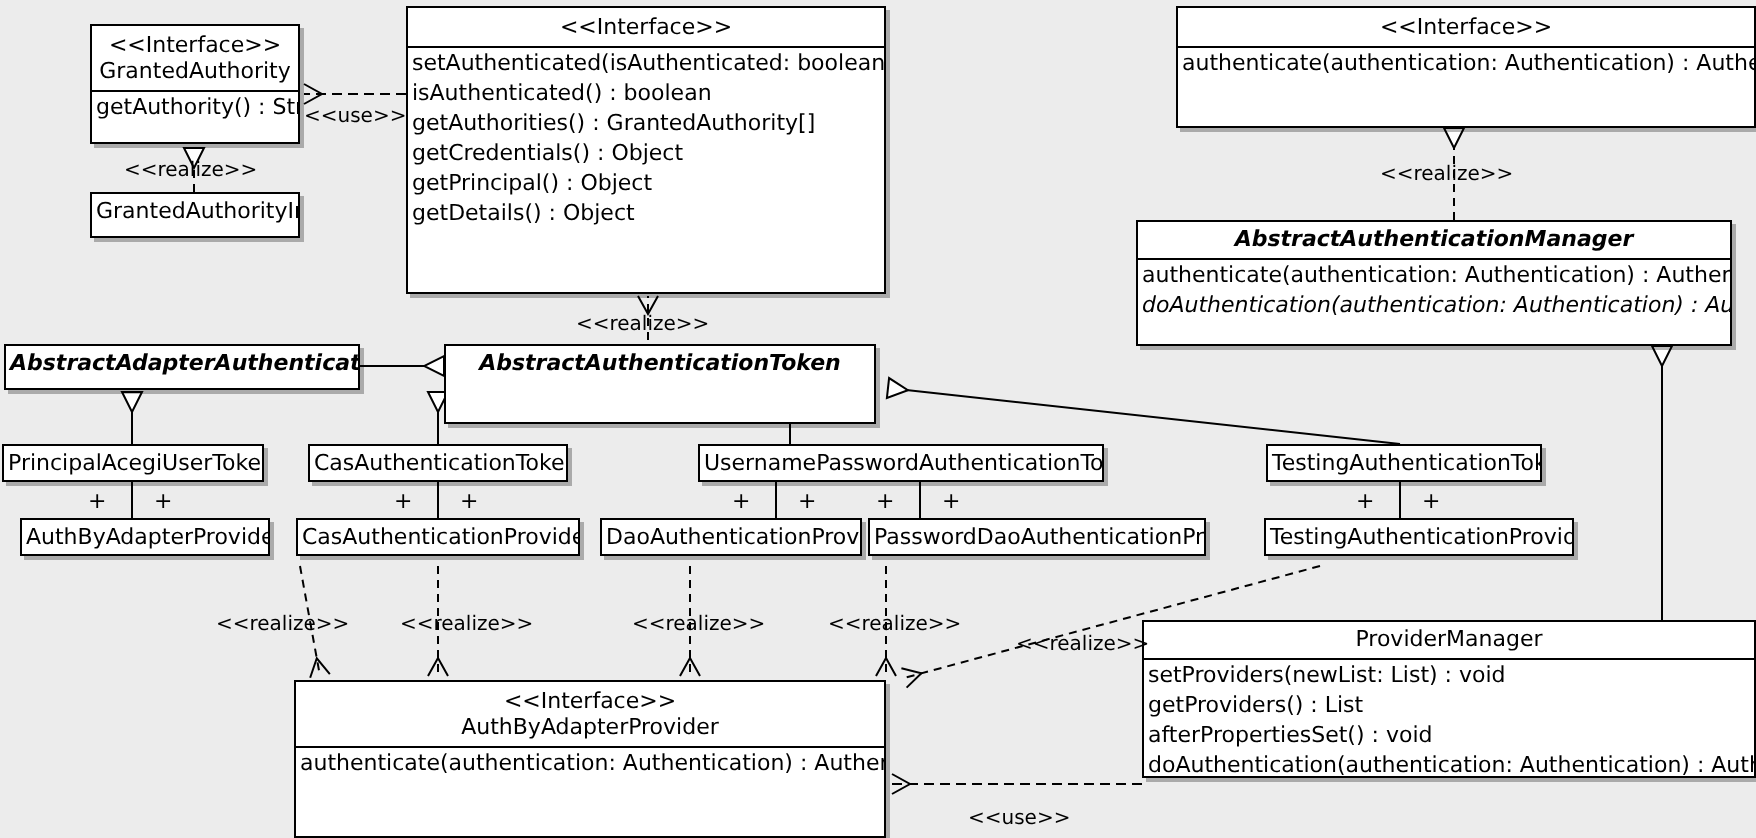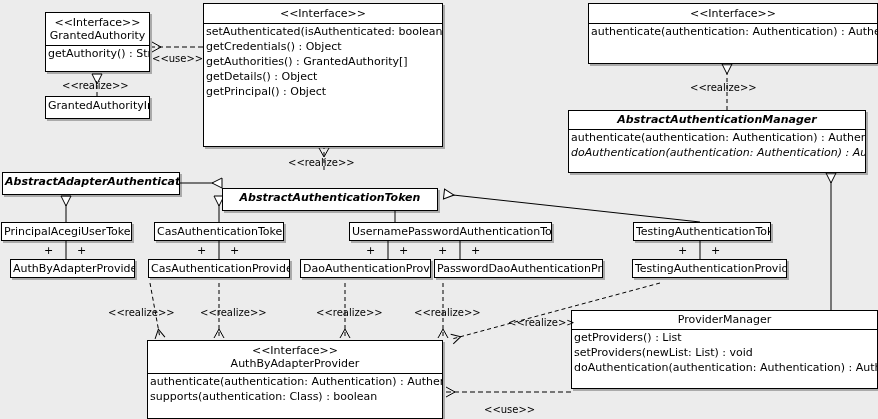--- a/index.html
+++ b/index.html
@@ -129,24 +129,25 @@
       <span class="nm">GrantedAuthorityImpl</span>
     </div>
   </div>
 
   <div class="box" style="left:203px;top:3px;width:240px;height:144px;">
     <div class="hdr">
       <span class="stereo">&lt;&lt;Interface&gt;&gt;</span>
     </div>
     <div class="sep ops">
       <div class="op">setAuthenticated(isAuthenticated: boolean) : void</div>
+      <div class="op">isAuthenticated() : boolean</div>
+      <div class="op">getAuthorities() : GrantedAuthority[]</div>
       <div class="op">getCredentials() : Object</div>
-      <div class="op">getAuthorities() : GrantedAuthority[]</div>
+      <div class="op">getPrincipal() : Object</div>
       <div class="op">getDetails() : Object</div>
-      <div class="op">getPrincipal() : Object</div>
     </div>
   </div>
 
   <div class="box" style="left:588px;top:3px;width:290px;height:61px;">
     <div class="hdr">
       <span class="stereo">&lt;&lt;Interface&gt;&gt;</span>
     </div>
     <div class="sep ops">
       <div class="op">authenticate(authentication: Authentication) : Authentication</div>
     </div>
@@ -161,21 +162,21 @@
       <div class="op abstract">doAuthentication(authentication: Authentication) : Authentication</div>
     </div>
   </div>
 
   <div class="box" style="left:2px;top:172px;width:178px;height:23px;">
     <div class="hdr simple abstract">
       <span class="nm">AbstractAdapterAuthenticationToken</span>
     </div>
   </div>
 
-  <div class="box" style="left:222px;top:188px;width:216px;height:23px;">
+  <div class="box" style="left:222px;top:172px;width:216px;height:40px;">
     <div class="hdr simple abstract">
       <span class="nm">AbstractAuthenticationToken</span>
     </div>
   </div>
 
   <div class="box" style="left:1px;top:222px;width:131px;height:19px;">
     <div class="hdr simple">
       <span class="nm">PrincipalAcegiUserToken</span>
     </div>
   </div>
@@ -228,31 +229,31 @@
     </div>
   </div>
 
   <div class="box" style="left:147px;top:340px;width:296px;height:79px;">
     <div class="hdr">
       <span class="stereo">&lt;&lt;Interface&gt;&gt;</span>
       <span class="nm">AuthByAdapterProvider</span>
     </div>
     <div class="sep ops">
       <div class="op">authenticate(authentication: Authentication) : Authentication</div>
-      <div class="op">supports(authentication: Class) : boolean</div>
     </div>
   </div>
 
   <div class="box" style="left:571px;top:310px;width:307px;height:79px;">
     <div class="hdr simple">
       <span class="nm">ProviderManager</span>
     </div>
     <div class="sep ops">
+      <div class="op">setProviders(newList: List) : void</div>
       <div class="op">getProviders() : List</div>
-      <div class="op">setProviders(newList: List) : void</div>
+      <div class="op">afterPropertiesSet() : void</div>
       <div class="op">doAuthentication(authentication: Authentication) : Authentication</div>
     </div>
   </div>
 
   <div class="edgelabel" style="left:152px;top:53px;">&lt;&lt;use&gt;&gt;</div>
   <div class="edgelabel" style="left:62px;top:80px;">&lt;&lt;realize&gt;&gt;</div>
   <div class="edgelabel" style="left:288px;top:157px;">&lt;&lt;realize&gt;&gt;</div>
   <div class="edgelabel" style="left:690px;top:82px;">&lt;&lt;realize&gt;&gt;</div>
 
   <div class="edgelabel" style="left:108px;top:307px;">&lt;&lt;realize&gt;&gt;</div>

